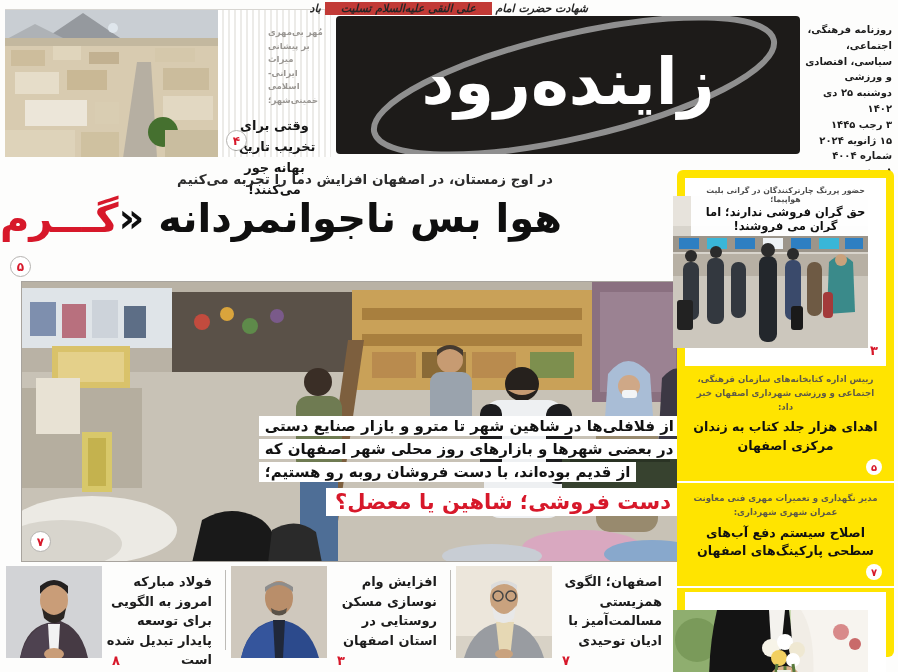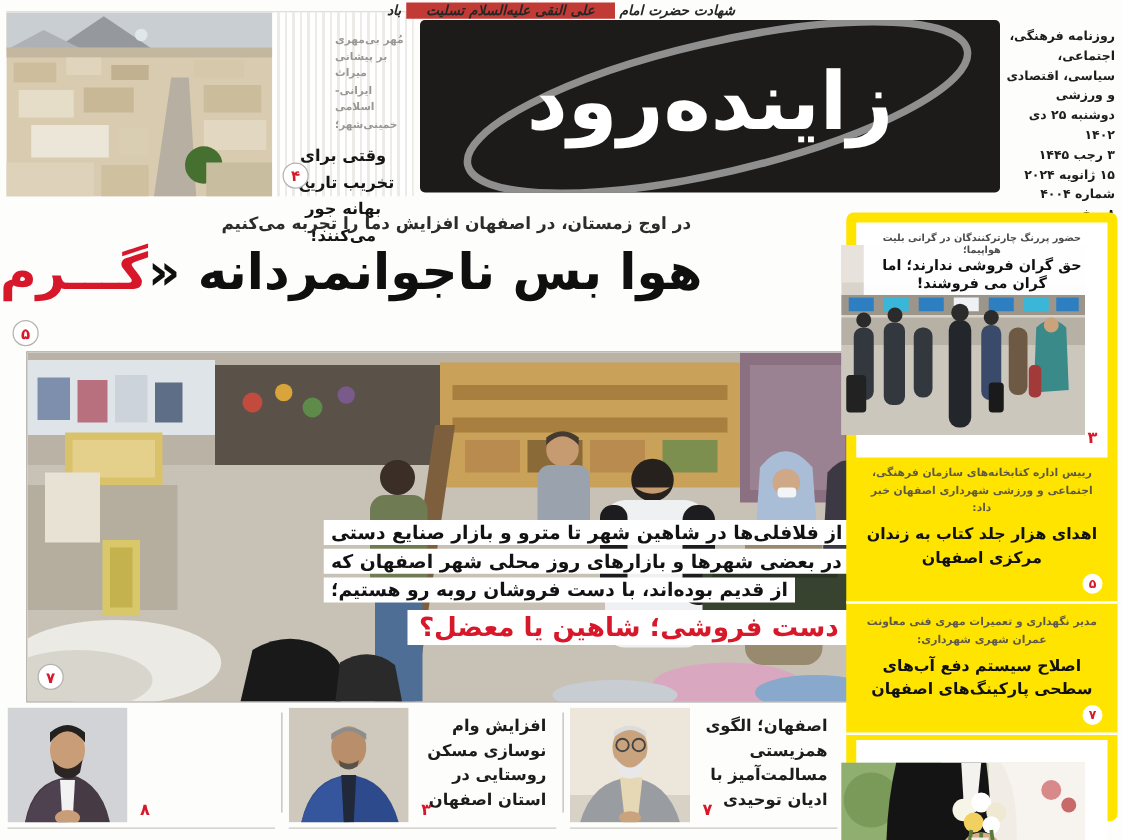--- a/index.html
+++ b/index.html
@@ -307,20 +307,21 @@
           <rect x="0" y="0" width="96" height="92" fill="#d2d3d6"></rect>
           <path d="M14 92 q6 -34 34 -36 l0 -4 l-8 0 q34 2 42 40 z" fill="#463a44"></path>
           <path d="M14 92 q8 -32 34 -36 l0 36 z" fill="#4e4250"></path>
           <polygon points="42,58 54,58 52,92 44,92" fill="#f2f2f2"></polygon>
           <ellipse cx="48" cy="34" rx="14" ry="18" fill="#c99d78"></ellipse>
           <path d="M34 28 q14 -18 28 0 l0 -8 q-14 -12 -28 0 z" fill="#232020"></path>
           <path d="M36 42 q12 14 24 0 l-2 10 q-10 10 -20 0 z" fill="#2b2623"></path>
           <ellipse cx="48" cy="88" rx="10" ry="6" fill="#c99d78"></ellipse>
         </svg>
       </div>
+      <div class="txt">فولاد مبارکه امروز به الگویی برای توسعه پایدار تبدیل شده است</div>
       <div class="b-num">۸</div>
     </div>
 
     <div class="v-div"></div>
 
     <div class="b-item">
       <div class="pic">
         <svg width="96" height="92" viewBox="0 0 96 92" preserveAspectRatio="none">
           <rect width="96" height="92" fill="#cfc8bd"></rect>
           <path d="M10 92 q8 -36 38 -38 q30 2 40 38 z" fill="#2c4a8c"></path>

